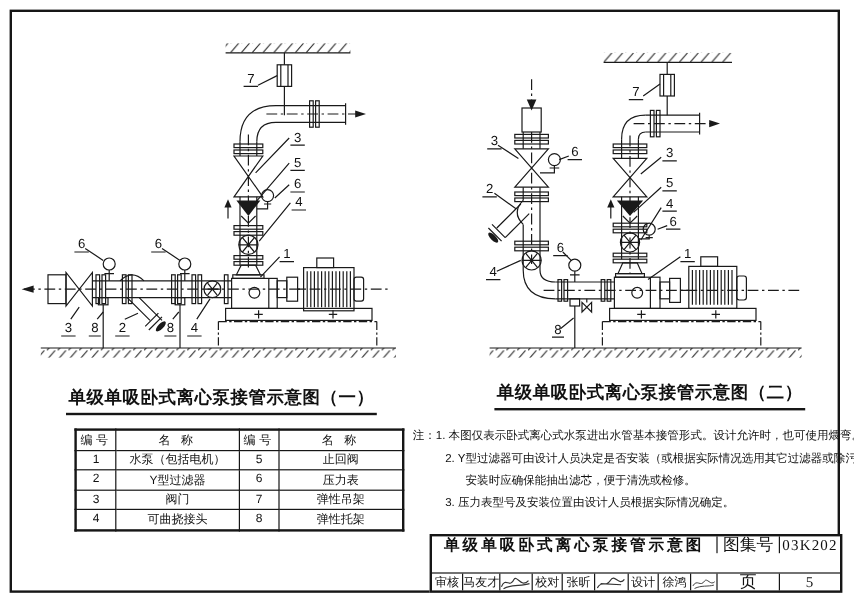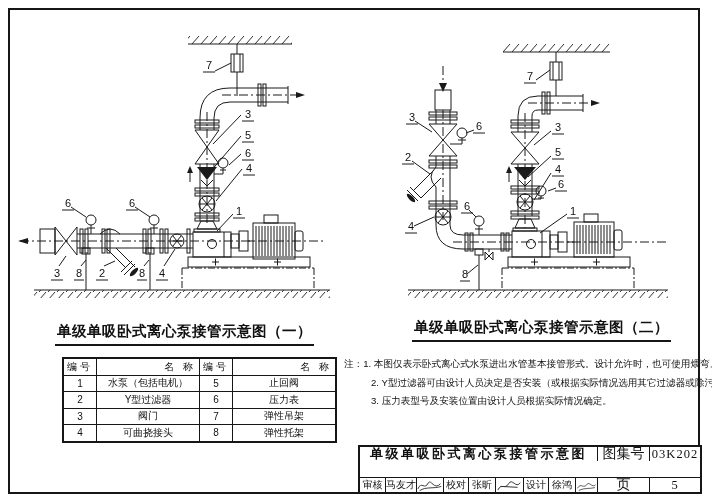--- a/index.html
+++ b/index.html
@@ -9,21 +9,21 @@
            border:2px solid #161616;box-sizing:border-box;}
   svg.fig{position:absolute;}
   .caption{position:absolute;font-weight:bold;font-size:14.5px;letter-spacing:.5px;
            color:#111;border-bottom:2px solid #161616;padding:0 2px 3px 2px;white-space:nowrap;}
   #cap1{left:55px;top:322px;}
   #cap2{left:412px;top:318px;}
   table.parts{position:absolute;left:62px;top:357px;border-collapse:collapse;
               font-size:10px;border:2px solid #161616;}
   .parts th,.parts td{border:1px solid #161616;height:15.5px;padding:0 3px;
               text-align:center;font-weight:normal;white-space:nowrap;}
-  .parts .no{width:24px;} .parts .nm{width:96px;text-align:right;}
+  .parts .no{width:24px;} .parts .nm{width:96px;}
   .parts th{letter-spacing:3px;margin-top:36px;}
   .notes{position:absolute;left:344px;top:355px;width:358px;font-size:9.6px;
          line-height:18.5px;white-space:nowrap;}
   .notes .ind1{padding-left:27px;} .notes .ind2{padding-left:44px;}
   .tb{position:absolute;left:358px;top:445px;width:344px;height:49px;box-sizing:border-box;
       border:2px solid #161616;display:flex;flex-direction:column;background:#fff;gap:16px;}
   .tb-row{display:flex;flex:1;box-sizing:border-box;min-height:0;}
   .tb-row2{border-top:1px solid #161616;}
   .tb .c{box-sizing:border-box;border-left:1px solid #161616;display:flex;
          align-items:center;justify-content:center;overflow:hidden;white-space:nowrap;}
@@ -316,20 +316,21 @@
       <td>可曲挠接头</td>
       <td>8</td>
       <td>弹性托架</td>
     </tr>
   </tbody>
     </table>
 
   <div class="notes">
     <div><span>注：</span><span>1. 本图仅表示卧式离心式水泵进出水管基本接管形式。设计允许时，也可使用煨弯。</span></div>
     <div class="ind1">2. Y型过滤器可由设计人员决定是否安装（或根据实际情况选用其它过滤器或除污器）。</div>
+    <div class="ind2">安装时应确保能抽出滤芯，便于清洗或检修。</div>
     <div class="ind1">3. 压力表型号及安装位置由设计人员根据实际情况确定。</div>
   </div>
 
   <div class="tb">
     <div class="tb-row">
       <div class="c tb-title">单级单吸卧式离心泵接管示意图</div>
       <div class="c tb-lab">图集号</div>
       <div class="c tb-val">03K202</div>
     </div>
     <div class="tb-row tb-row2">

